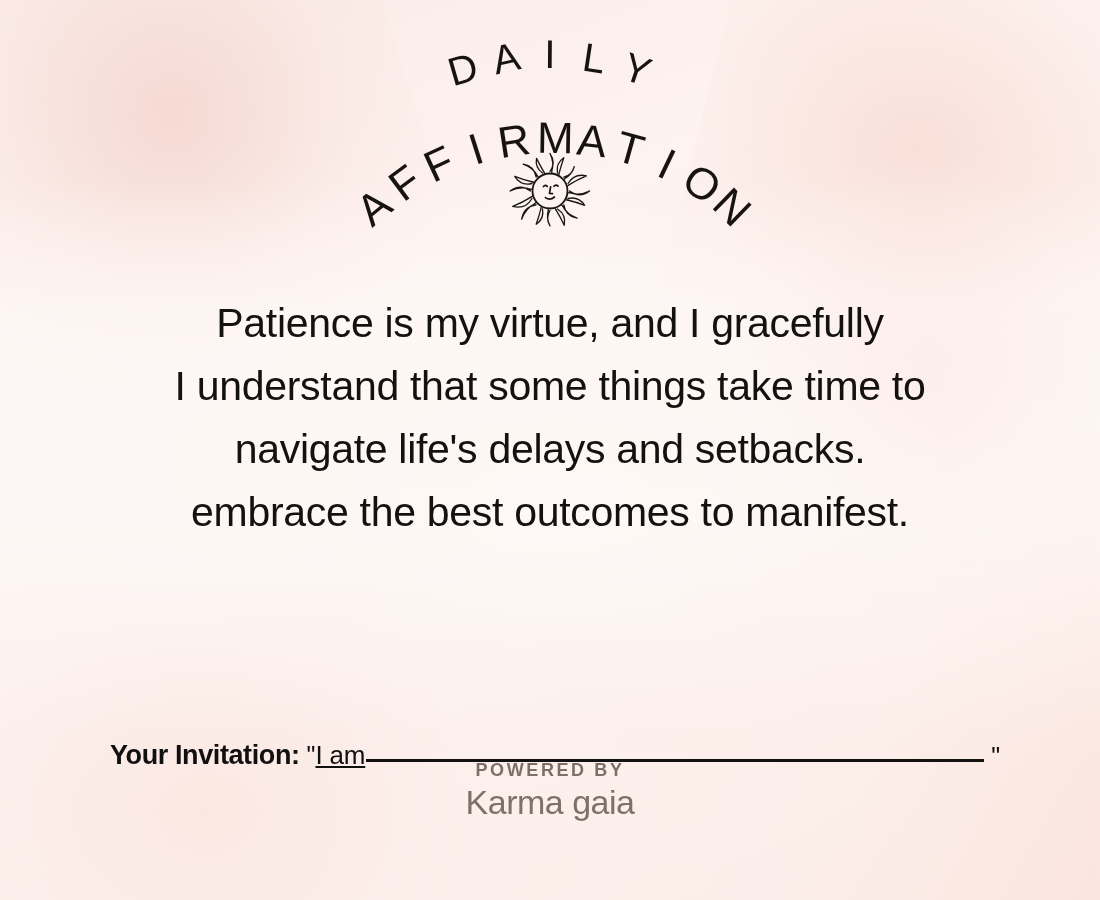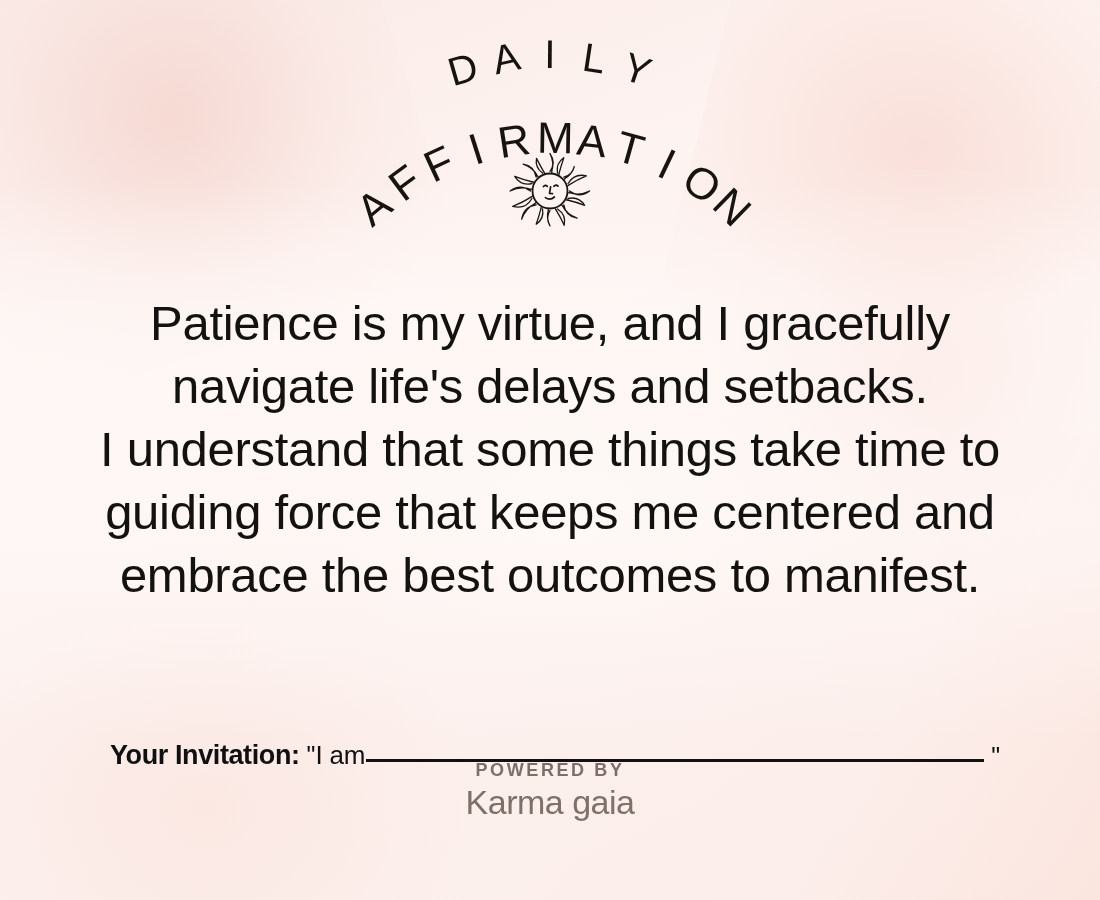--- a/index.html
+++ b/index.html
@@ -107,21 +107,21 @@
   
   .affirmation {
     position: absolute;
     left: 30px;
     top: 292px;
     width: 1040px;
     text-align: center;
     color: #141210;
     font-family: "Liberation Sans", sans-serif;
     font-weight: 300;
-    font-size: 49px;
+    font-size: 41px;
     line-height: 63px;
     letter-spacing: -0.3px;
   }
   .affirmation .ln { display: block; white-space: pre; }
 
   
   .invitation {
     position: absolute;
     left: 110px;
     top: 740px;
@@ -143,20 +143,21 @@
     margin-left: 7px;
     flex: 0 0 auto;
     white-space: pre;
   }
   .inv-prefix {
     font-size: 26px;
     font-weight: 300;
     flex: 0 0 auto;
     white-space: pre;
     letter-spacing: -0.2px;
+    text-decoration: underline;
   }
   .inv-blank {
     flex: 1 1 auto;
     height: 1px;
     border-bottom: 3px solid #121010;
     margin: 0 0 3px 1px;
     position: relative;
     top: -2px;
   }
   .inv-quote-close {
@@ -279,23 +280,22 @@
           <path d="M56 47.2 q1.9 -2.2 3.9 -0.2" stroke-width="1.8"></path>
           <path d="M52.6 47.8 l-1.1 6.6 l3.0 0.2" stroke-width="1.7"></path>
           <path d="M47.4 58.6 q4.6 3.4 9.0 -0.6" stroke-width="1.7"></path>
         </g>
       </svg>
     </div>
   </div>
 
   <div class="affirmation">
       <span class="ln">Patience is my virtue, and I gracefully</span>
+      <span class="ln">I understand that some things take time to</span>
       <span class="ln">navigate life's delays and setbacks.</span>
-      <span class="ln">I understand that some things take time to</span>
-      <span class="ln">guiding force that keeps me centered and</span>
       <span class="ln">embrace the best outcomes to manifest.</span>
     </div>
 
   <div class="invitation">
     <span class="inv-label">Your Invitation:</span>
     <span class="inv-quote-open">"</span>
     <span class="inv-prefix">I am</span>
     <span class="inv-blank"></span>
     <span class="inv-quote-close">"</span>
   </div>

